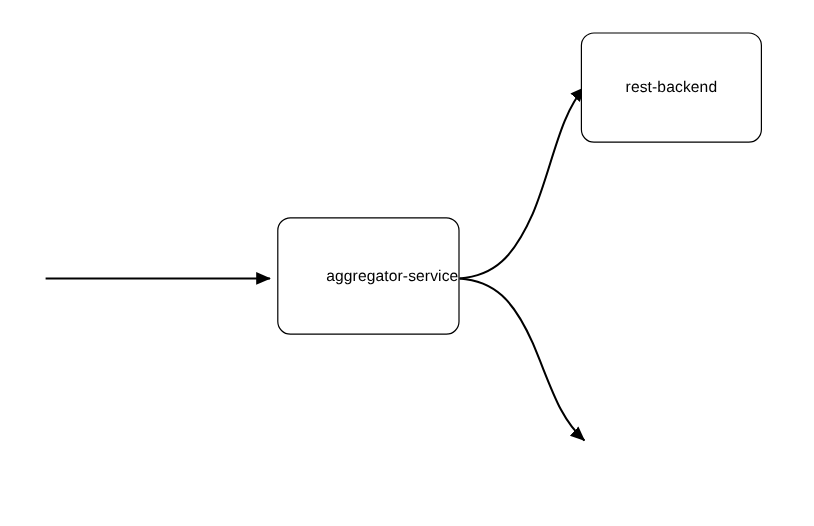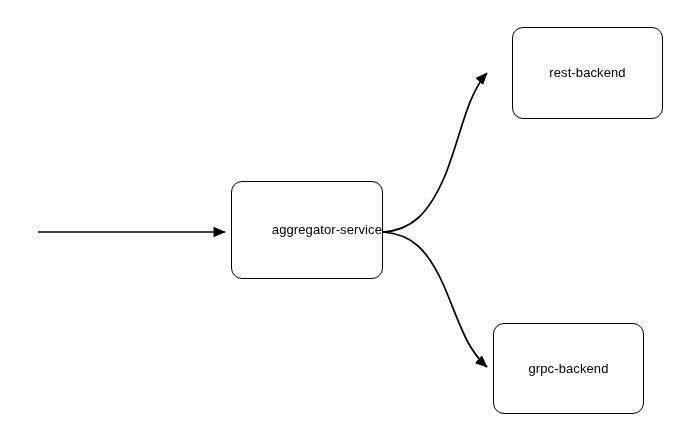--- a/index.html
+++ b/index.html
@@ -35,21 +35,21 @@
   }
   .node-label {
     font-size: 13px;
     line-height: 1.2;
     color: #000000;
     text-align: center;
     white-space: nowrap;
     letter-spacing: 0.1px;
   }
   #node-aggregator { left: 231px; top: 181px; width: 152px; height: 98px; justify-content: flex-end; }
-  #node-rest       { left: 512px; top: 27px;  width: 151px; height: 92px; }
+  #node-rest       { left: 484px; top: 27px;  width: 151px; height: 92px; }
   #node-grpc       { left: 493px; top: 323px; width: 151px; height: 91px; }
 </style>
 </head>
 <body>
 
 <div id="canvas">
 
   <svg id="edge-layer" viewBox="0 0 678 438" xmlns="http://www.w3.org/2000/svg">
     <defs>
       <marker id="arrow" viewBox="0 0 10 10" refX="9.4" refY="5" markerWidth="7.2" markerHeight="7.2" orient="auto-start-reverse">
@@ -71,17 +71,14 @@
   </svg>
 
   <div class="node" id="node-aggregator">
     <span class="node-label">aggregator-service</span>
   </div>
 
   <div class="node" id="node-rest">
     <span class="node-label">rest-backend</span>
   </div>
 
-  <div class="node" id="node-grpc">
-    <span class="node-label">grpc-backend</span>
-  </div>
 
 </div>
 
 </body></html>

